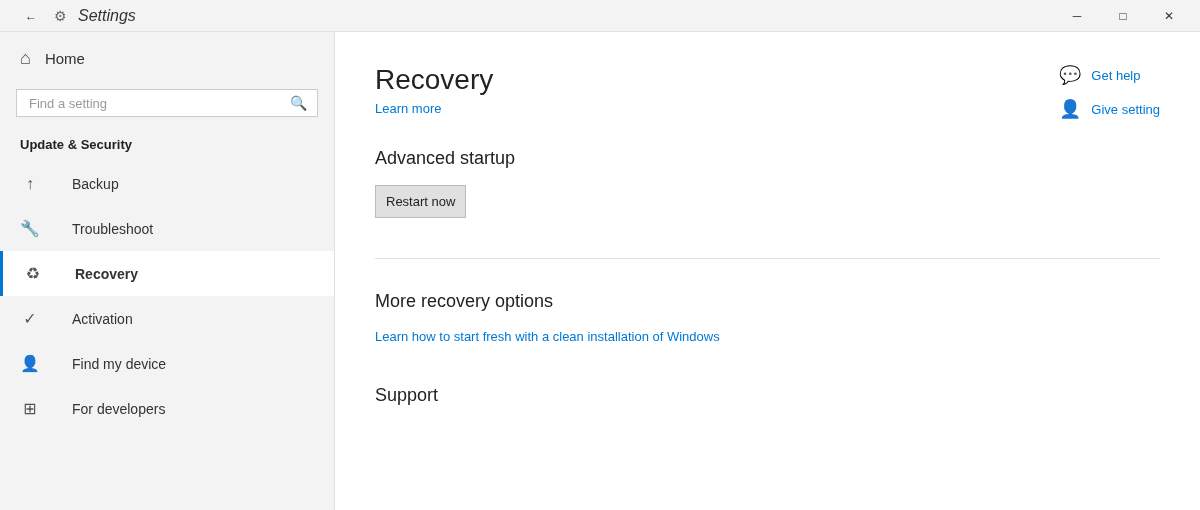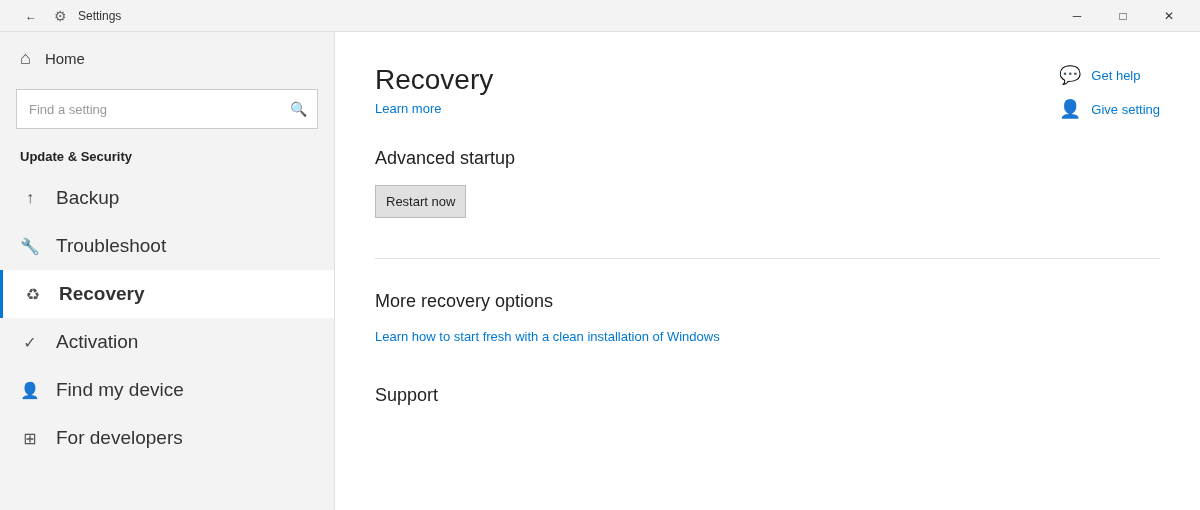--- a/index.html
+++ b/index.html
@@ -24,23 +24,24 @@
       border-bottom: 1px solid #e0e0e0;
       flex-shrink: 0;
     }
     .titlebar-icon {
       width: 16px;
       height: 16px;
       margin-right: 8px;
       color: #666;
     }
     .titlebar-title {
-      font-size: 12px;
+      font-size: 16px;
       color: #333;
       flex: 1;
+      font-style: italic;
     }
     .titlebar-controls {
       display: flex;
       gap: 0;
     }
     .titlebar-btn {
       width: 46px;
       height: 32px;
       border: none;
       background: transparent;
@@ -87,21 +88,21 @@
     }
 
     .search-box {
       margin: 4px 16px 12px 16px;
       position: relative;
       display: flex;
       align-items: center;
     }
     .search-box input {
       width: 100%;
-      height: 40px;
+      height: 28px;
       border: 1px solid #ccc;
       background: white;
       padding: 0 36px 0 12px;
       font-size: 13px;
       outline: none;
       color: #666;
     }
     .search-box input::placeholder { color: #999; }
     .search-icon {
       position: absolute;
@@ -132,21 +133,22 @@
       border-left: 3px solid #0078d4;
     }
     .sidebar-item.active .sidebar-item-label { font-weight: 600; }
     .sidebar-item-icon {
       font-size: 16px;
       color: #555;
       width: 20px;
       text-align: center;
     }
     .sidebar-item-label {
-      font-size: 19px;
+      font-size: 14px;
+      margin-left: 16px;
     }
 
     
     .main-content {
       flex: 1;
       background: white;
       padding: 32px 40px;
       overflow-y: auto;
       position: relative;
     }

